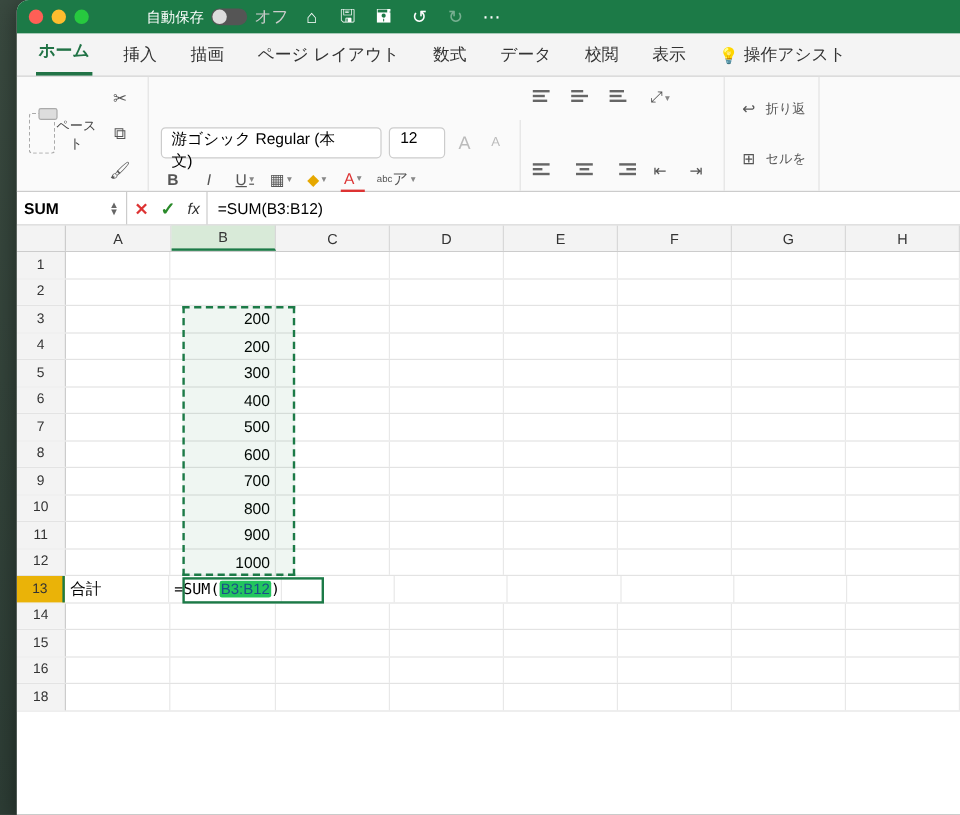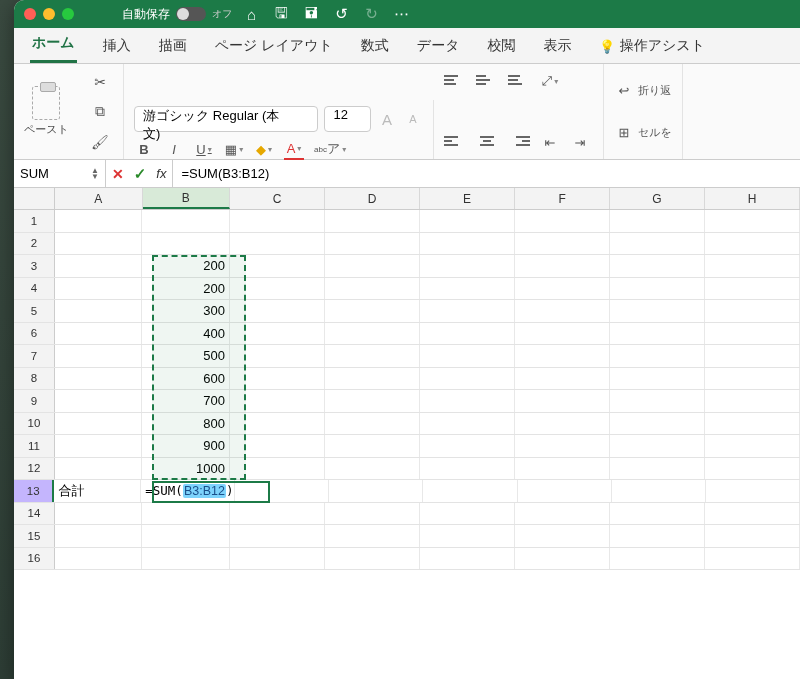--- a/index.html
+++ b/index.html
@@ -6,21 +6,21 @@
   body { background:#444 linear-gradient(#3a4a40,#2d3d35); width:800px; height:679px; overflow:hidden; }
   .window { position:absolute; left:14px; top:0; width:786px; height:679px; background:#fff; border-radius:10px 0 0 0; box-shadow:0 4px 20px rgba(0,0,0,.4); overflow:hidden; }
   
   .titlebar { height:28px; background:#1c7a47; display:flex; align-items:center; padding:0 10px; gap:8px; }
   .traffic { display:flex; gap:7px; }
   .dot { width:12px; height:12px; border-radius:50%; }
   .red{background:#ff5f56;}.yellow{background:#ffbd2e;}.green{background:#27c93f;}
   .autosave { margin-left:40px; color:#fff; font-size:12px; display:flex; align-items:center; gap:6px;}
   .tswitch { width:30px; height:14px; background:#555; border-radius:8px; position:relative; }
   .tswitch::before{content:"";position:absolute;left:1px;top:1px;width:12px;height:12px;background:#ddd;border-radius:50%;}
-  .tswitch-label{color:#ccc;font-size:10px;}
+  .tswitch-label{color:#ccc;font-size:14px;}
   .titlebtn { color:#fff; width:22px; text-align:center; font-size:15px; }
   
   .tabs { height:36px; background:#f4f4f4; display:flex; align-items:flex-end; padding:0 16px; gap:24px; border-bottom:1px solid #ccc; }
   .tab { font-size:14px; color:#333; padding:8px 2px; cursor:pointer; }
   .tab.active { color:#217346; font-weight:600; border-bottom:3px solid #217346; }
   .tab.assist { display:flex; align-items:center; gap:4px; }
   .bulb { font-size:13px; color:#555;}
   
   .ribbon { height:96px; background:#fafafa; border-bottom:1px solid #ccc; display:flex; }
   .rgroup { padding:6px 10px; border-right:1px solid #e3e3e3; display:flex; flex-direction:column; justify-content:space-between; }
@@ -35,44 +35,44 @@
   .sizesel { width:48px; }
   .fontbtnrow { display:flex; align-items:center; gap:10px; }
   .fbtn { min-width:20px; height:22px; font-size:13px; color:#555; display:flex;align-items:center;justify-content:center;}
   .dd{font-size:8px;color:#888;margin-left:2px;}
   .alignrow { display:flex; gap:10px; }
   .abtn { width:22px;height:20px; display:flex;flex-direction:column;gap:2px;justify-content:center;}
   .bar{height:2px;background:#666;}
   .wrap-label,.style-label{font-size:11px;color:#555;white-space:nowrap;}
   
   .fbar { height:28px; display:flex; align-items:stretch; border-bottom:1px solid #ccc; }
-  .namebox { width:92px; border-right:1px solid #ccc; display:flex; align-items:center; padding:0 6px; font-size:13px; justify-content:space-between;}
+  .namebox { width:92px; border-right:1px solid #ccc; display:flex; align-items:center; padding:0 6px; font-size:13px; justify-content:space-between;font-weight:bold;}
   .namebox .spin{font-size:8px;color:#666;line-height:6px;}
   .fbtns { display:flex; align-items:center; padding:0 6px; gap:10px; border-right:1px solid #ccc;}
   .fred{color:#d33;font-size:14px;font-weight:bold;}
   .fgreen{color:#2a8a2a;font-size:15px;font-weight:bold;}
   .fx{font-style:italic;font-size:13px;color:#333;}
   .finput { flex:1; padding:0 8px; font-size:13px; display:flex; align-items:center;text-align:right; }
   
   .grid { position:relative; }
   .colhdr { height:22px; display:flex; border-bottom:1px solid #ccc; }
   .corner { width:44px; border-right:1px solid #ccc; background:#f3f3f3;}
   .ch { background:#f3f3f3; border-right:1px solid #d8d8d8; display:flex;align-items:center;justify-content:center; font-size:12px; color:#333;}
   .ch.colA{width:94px;}.ch.colB{width:94px;}.ch.colO{width:102px;}
   .rows { }
   .row { height:22.5px; display:flex; border-bottom:1px solid #e3e3e3;}
   .rh { width:44px; background:#f3f3f3; border-right:1px solid #ccc; display:flex;align-items:center;justify-content:center;font-size:11.5px;color:#333;}
   .cell { border-right:1px solid #e8e8e8; font-size:13px; display:flex; align-items:center; padding:0 4px;}
   .cA{width:94px;}.cB{width:94px;}.cO{width:102px;}
   .r-num { justify-content:flex-end; }
   .sel-range { position:absolute; border:2px dashed #1c7a47; background:rgba(28,122,71,.07); pointer-events:none; }
   .active-cell { position:absolute; border:2px solid #1c7a47; pointer-events:none; }
-  .rh.active{background:#c4b5fd;border-right:2px solid #1c7a47;}
+  .rh.active{background:#eab308;border-right:2px solid #1c7a47;}
   .formula-text{font-family:Menlo,monospace;font-size:12.5px;}
-  .formula-text .ref{background:#7dd3fc;border-radius:2px;padding:0 1px;color:#1a4f8a;}
+  .formula-text .ref{background:#22c55e;border-radius:2px;padding:0 1px;color:#1a4f8a;}
 </style>
 </head>
 <body>
 
 <div class="window">
 
   <div class="titlebar">
     <div class="traffic">
       <div class="dot red"></div>
       <div class="dot yellow"></div>
@@ -101,21 +101,21 @@
     <div class="tab">校閲</div>
     <div class="tab">表示</div>
     <div class="tab assist">
       <span class="bulb">💡</span>
       <span>操作アシスト</span>
     </div>
   </div>
 
   <div class="ribbon">
     <div class="rgroup rg-small" style="flex-direction:row;align-items:center;">
-      <div style="display:flex;flex-direction:column;align-items:center;">
+      <div style="display:flex;flex-direction:row;align-items:center;">
         <div class="paste-ico"></div>
         <div class="paste-label">ペースト</div>
       </div>
       <div class="cutcol">
         <div class="smbtn">✂</div>
         <div class="smbtn">⧉</div>
         <div class="smbtn">🖌</div>
       </div>
     </div>
     <div class="rgroup" style="width:310px;margin-top:36px;">
@@ -381,19 +381,30 @@
           <div class="rh">16</div>
           <div class="cell cA"></div>
           <div class="cell cB"></div>
           <div class="cell cO"></div>
           <div class="cell cO"></div>
           <div class="cell cO"></div>
           <div class="cell cO"></div>
           <div class="cell cO"></div>
           <div class="cell cO"></div>
         </div>
+        <div class="row">
+          <div class="rh">18</div>
+          <div class="cell cA"></div>
+          <div class="cell cB"></div>
+          <div class="cell cO"></div>
+          <div class="cell cO"></div>
+          <div class="cell cO"></div>
+          <div class="cell cO"></div>
+          <div class="cell cO"></div>
+          <div class="cell cO"></div>
+        </div>
       </div>
 
     <div class="sel-range" style="left:138px; top:67px; width:94px; height:225px;"></div>
     <div class="active-cell" style="left:138px; top:292.5px; width:118px; height:22.5px;"></div>
   </div>
 
 </div>
 
 </body></html>

